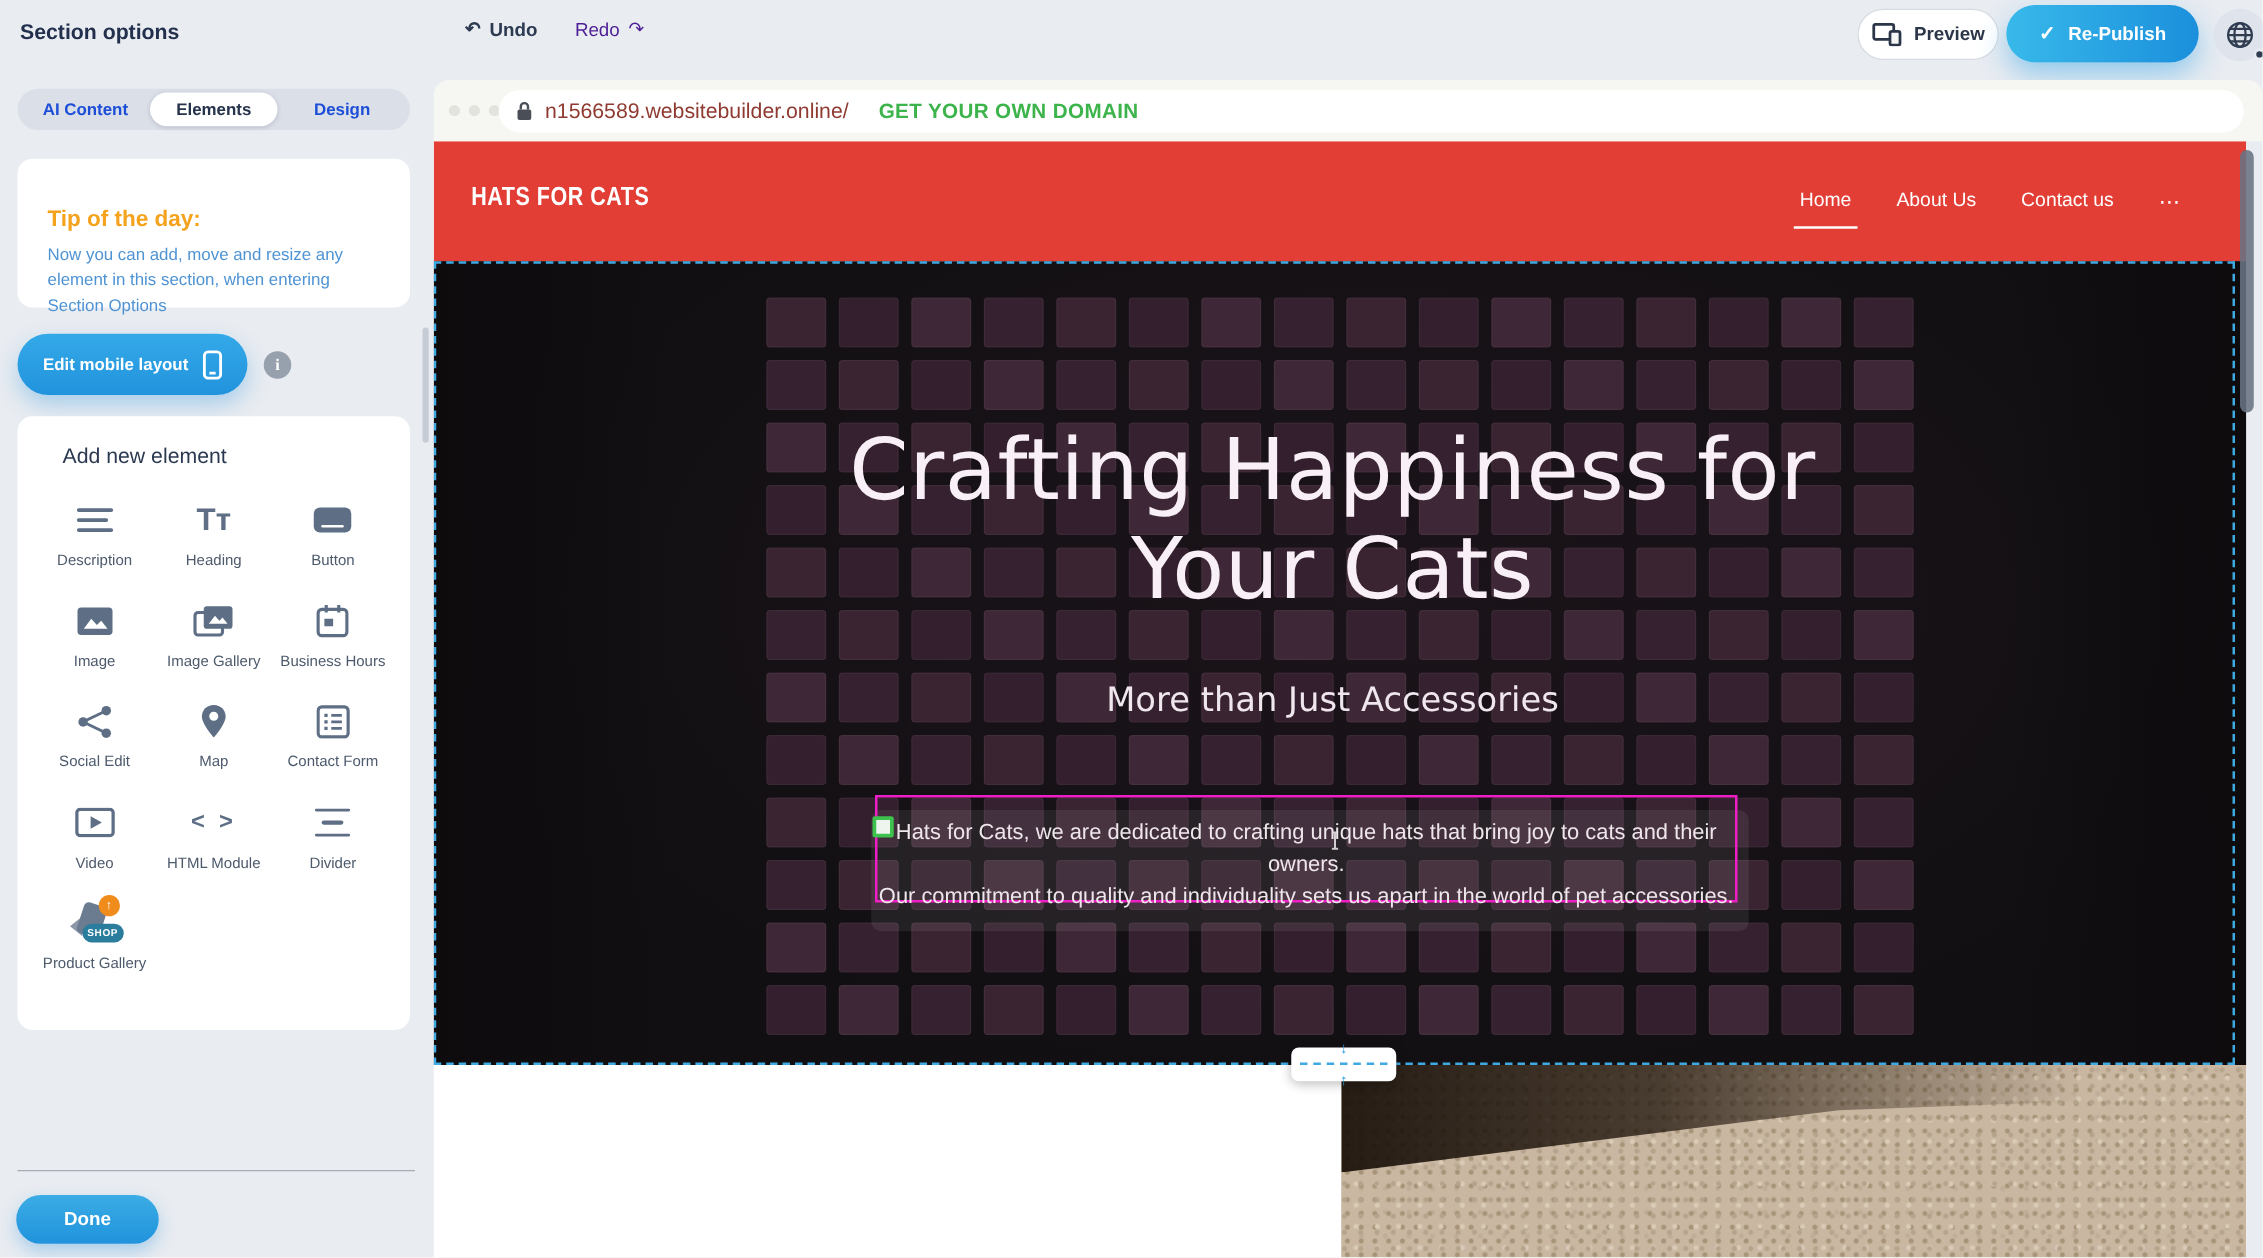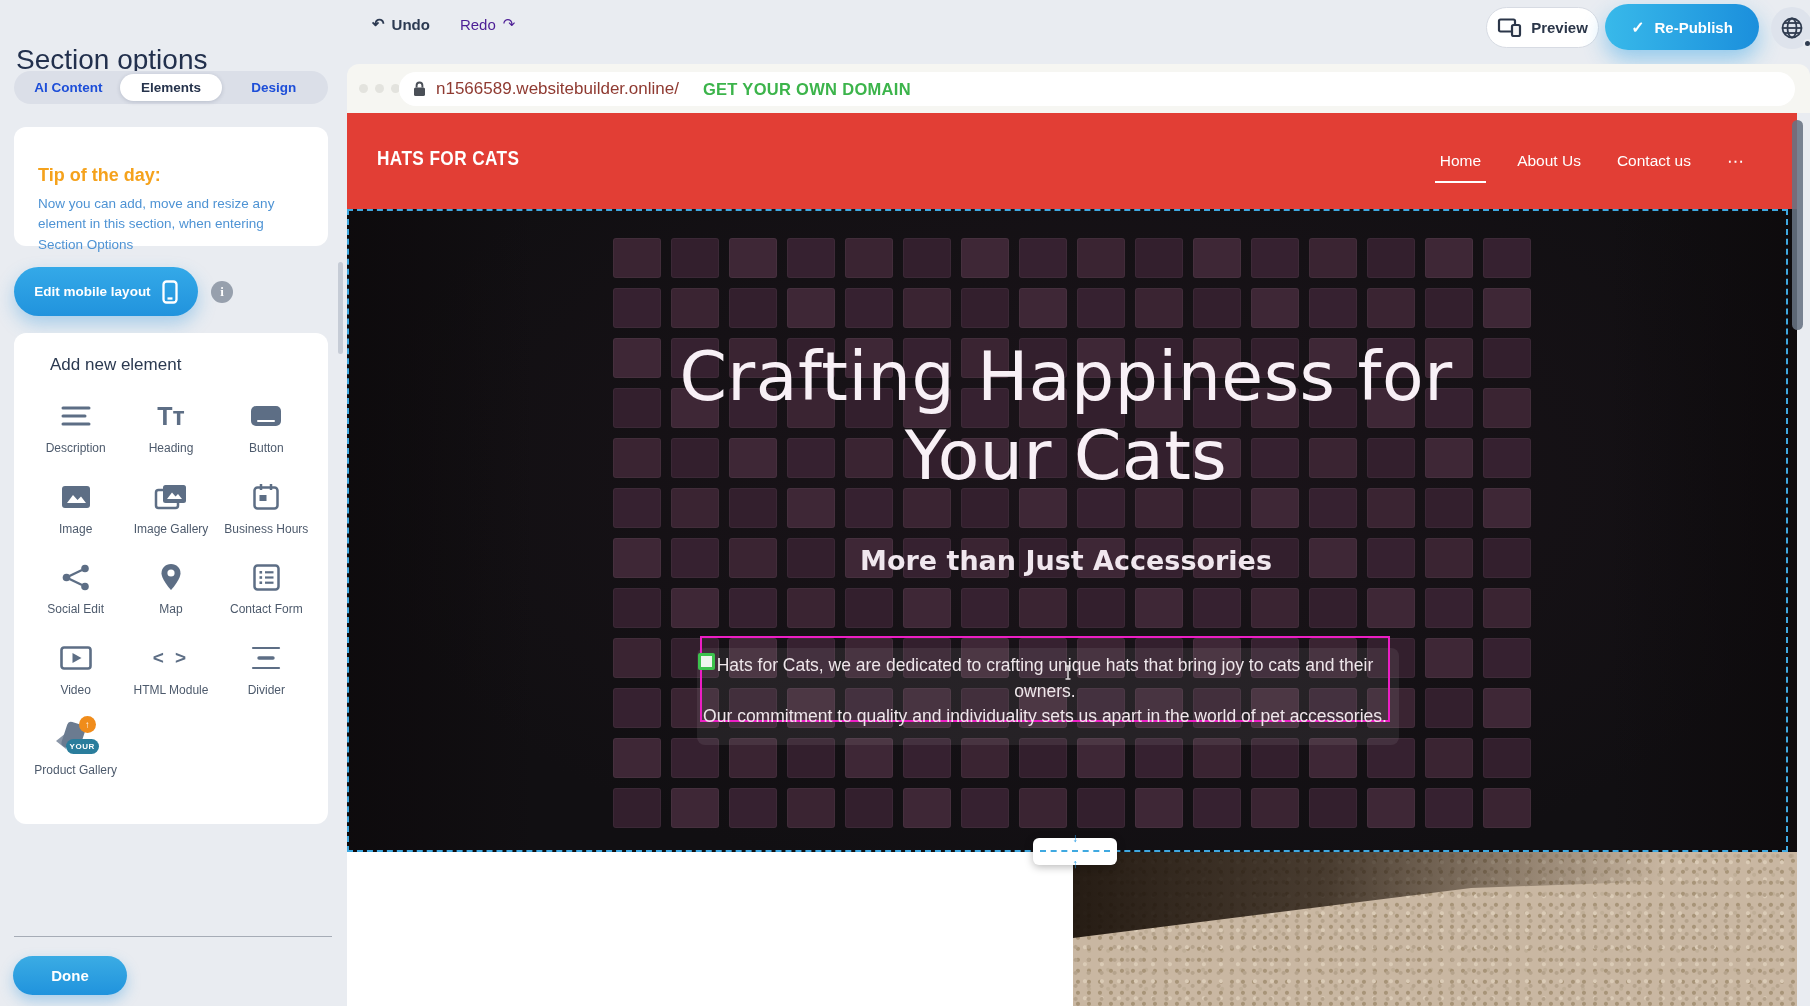--- a/index.html
+++ b/index.html
@@ -6,21 +6,21 @@
   html,body { width:1810px; height:1006px; }
   body {
     position:relative; overflow:hidden;
     background:#e9ecf1;
     font-family:"Liberation Sans", sans-serif;
     -webkit-font-smoothing:antialiased;
   }
   .abs { position:absolute; }
 
   
-  .panel-title { left:16px; top:16px; font-size:28px; font-weight:400; color:#22304d;margin-top:28px; }
+  .panel-title { left:16px; top:16px; font-size:17px; font-weight:700; color:#22304d; }
   .undo-group { left:372px; top:14px; display:flex; align-items:center; gap:8px; }
   .undo-btn,.redo-btn { display:flex; align-items:center; gap:7px; cursor:pointer; }
   .undo-btn { color:#2c3a52; font-weight:700; }
   .redo-btn { color:#4c1d95; font-weight:500; margin-left:22px; }
   .undo-btn span,.redo-btn span { font-size:15px; }
   .u-icon { font-size:20px; line-height:20px; }
 
   .preview-btn { left:1486px; top:7px; width:113px; height:41px; border-radius:21px;
     background:#fff; border:1.5px solid #d7dbe3; display:flex; align-items:center; justify-content:center;
     gap:9px; font-size:15px; font-weight:700; color:#2b3649; cursor:pointer; }
@@ -108,21 +108,21 @@
   .tile { border-radius:3px; box-shadow:inset 0 0 0 1px rgba(255,255,255,.045); }
   .tile.s0 { background:#3a2432; } .tile.s1 { background:#362130; }
   .tile.s2 { background:#3e2736; } .tile.s3 { background:#331f2d; }
   .hero-vignette { position:absolute; inset:0; z-index:2; pointer-events:none;
     background:linear-gradient(90deg, rgba(13,10,12,.85) 0%, rgba(13,10,12,0) 13%, rgba(13,10,12,0) 87%, rgba(13,10,12,.85) 100%); }
   .hero-heading { position:absolute; left:0; right:12px; top:128px; z-index:3; text-align:center;
     font-family:"DejaVu Sans", sans-serif; font-size:68px; line-height:79px; font-weight:500;
     color:#f8f0f6; letter-spacing:.5px; }
   .hero-heading span { display:block; }
   .hero-sub { position:absolute; left:0; right:12px; top:336px; z-index:3; text-align:center;
-    font-family:"DejaVu Sans", sans-serif; font-size:27px; font-weight:700; color:#f0e7ee; }
+    font-family:"DejaVu Sans", sans-serif; font-size:27px; font-weight:400; color:#f0e7ee; }
   .text-overlay { position:absolute; left:350px; top:439px; width:702px; height:97px;
     background:rgba(255,255,255,.075); border-radius:8px; z-index:3; }
   .selection-box { position:absolute; left:353px; top:427px; width:690px; height:86px;
     border:2px solid #ed1ec5; z-index:4; }
   .hero-paragraph { padding-top:15px; text-align:center; font-size:17.5px; line-height:25.5px; color:#eee6ea; }
   .green-handle { position:absolute; left:351px; top:444px; width:17px; height:17px;
     background:#eef5ee; border:3px solid #3cc24d; border-radius:2px; z-index:5; }
   .text-cursor { position:absolute; left:715px; top:455px; z-index:5; opacity:.9; }
 
   .hero-outline { position:absolute; left:0; top:96px; width:1441px; height:643px;
@@ -345,21 +345,21 @@
       </div>
       <div class="el-label">Divider</div>
     </div>
 
     <div class="el-item">
       <div class="el-icon">
         <div class="pg-wrap">
           <div class="pg-back"></div>
           <div class="pg-phone"></div>
           <div class="pg-badge">↑</div>
-          <div class="pg-shop">YOUR</div>
+          <div class="pg-shop">SHOP</div>
         </div>
       </div>
       <div class="el-label">Product Gallery</div>
     </div>
 
   </div>
 </div>
 
 <div class="abs side-divider"></div>
 <div class="abs done-btn">Done</div>

